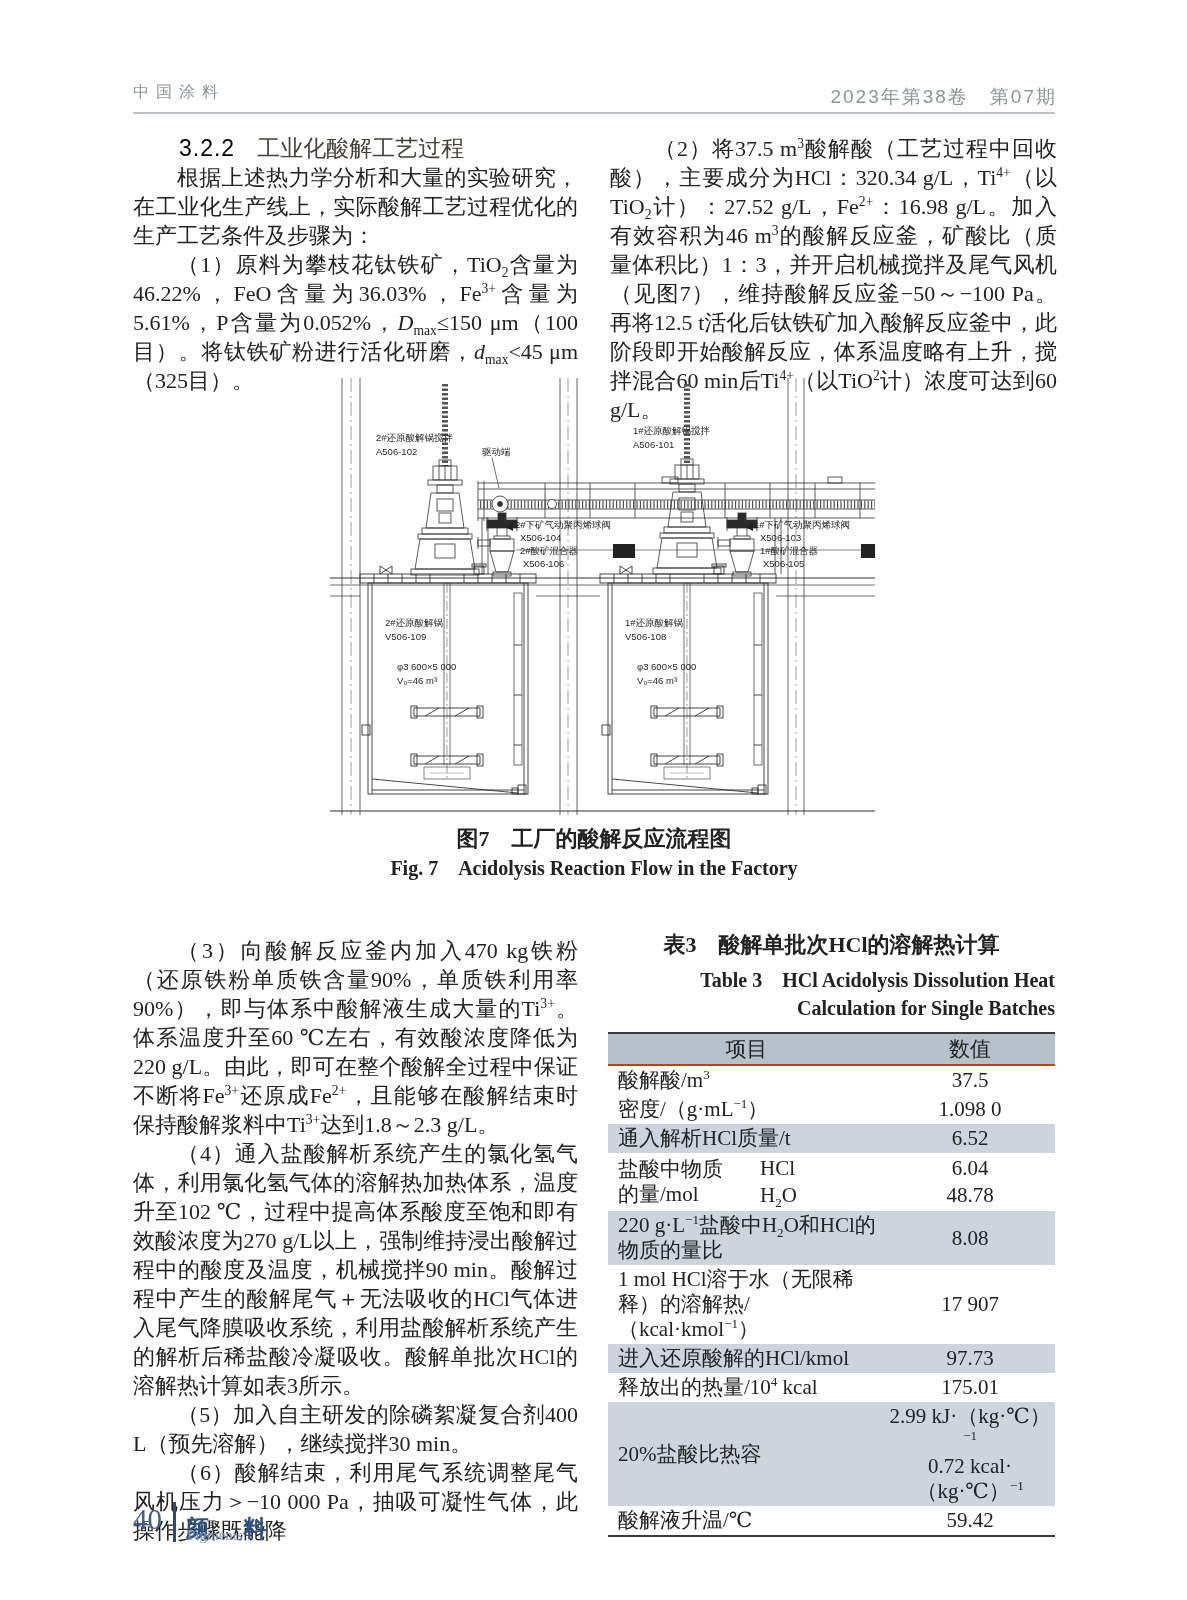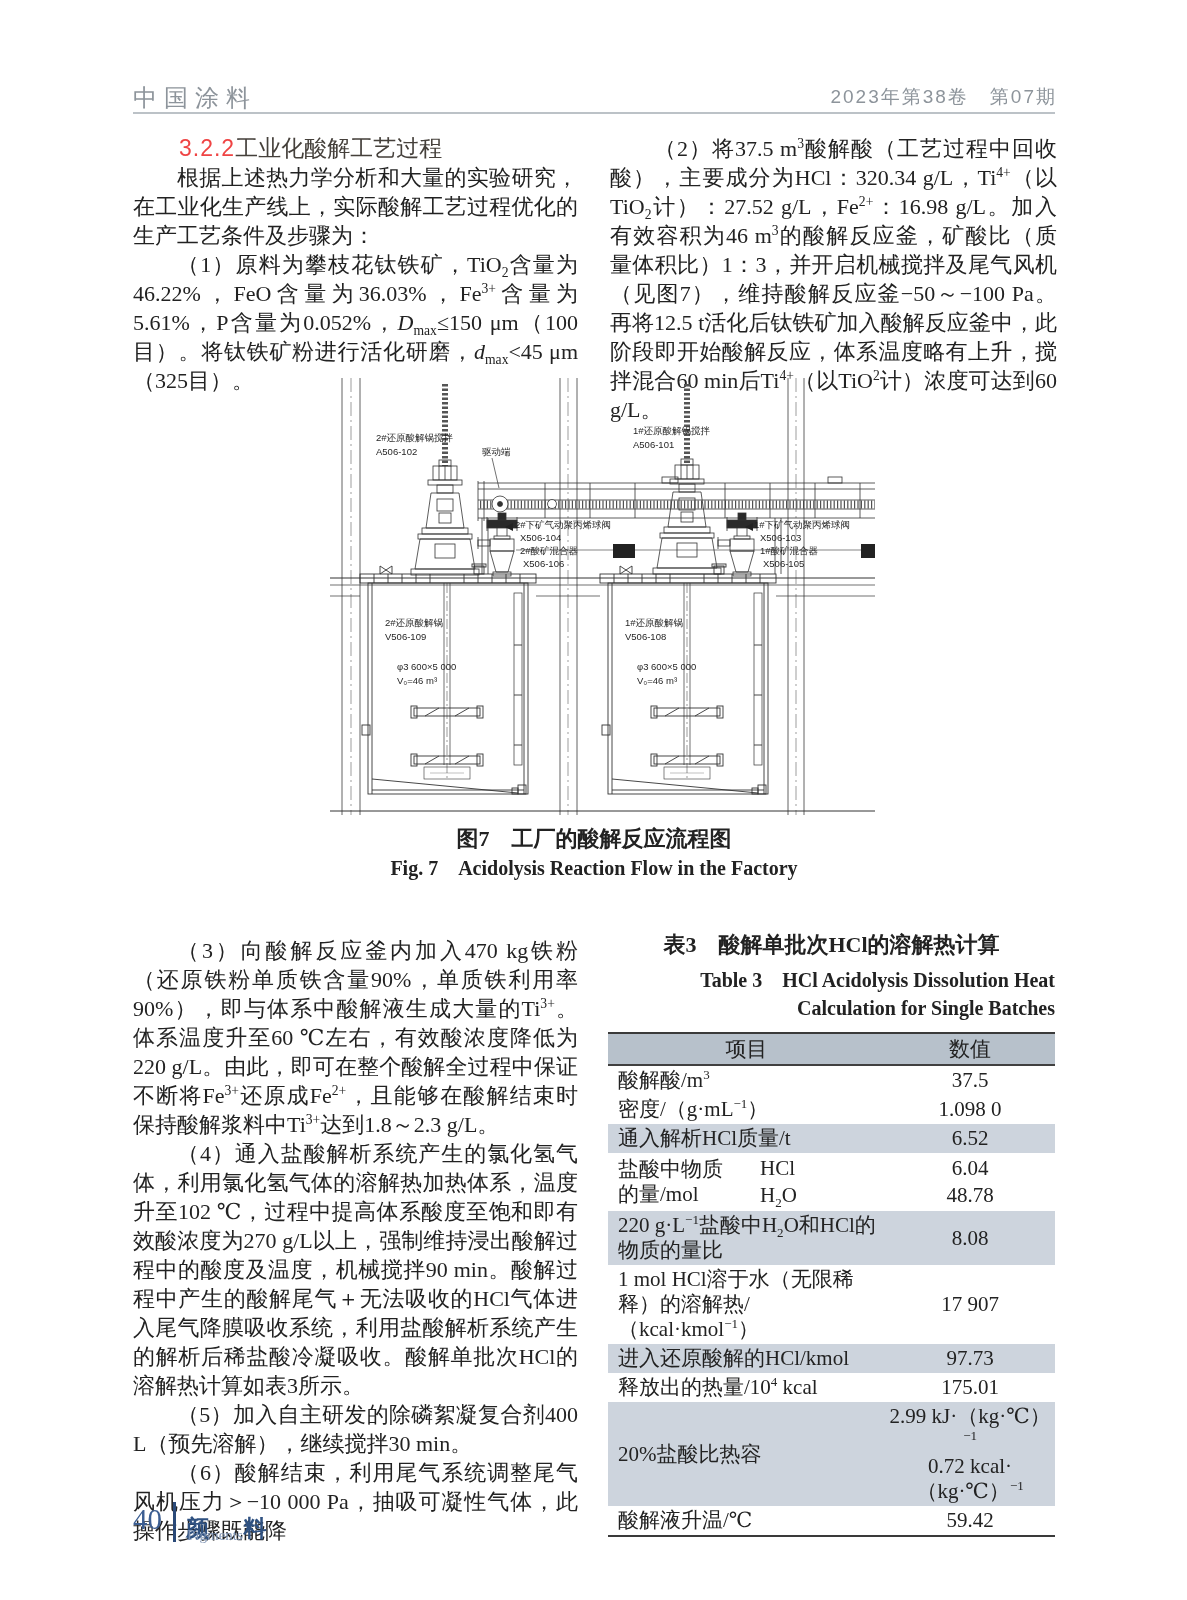--- a/index.html
+++ b/index.html
@@ -1,44 +1,44 @@
 <!DOCTYPE html>
 <html><head>
 <meta charset="utf-8">
 <style>
   html,body{margin:0;padding:0;background:#e8e8e8;}
   .page{position:relative;width:1187px;height:1600px;background:#ffffff;margin:0 auto;
         font-family:"Liberation Serif","DejaVu Serif",serif;color:#222;overflow:hidden;}
   
-  .hdr-journal{position:absolute;left:133px;top:82px;font-size:24px;color:#8d949b;
+  .hdr-journal{position:absolute;left:133px;top:82px;font-size:16px;color:#8d949b;
         letter-spacing:7px;font-family:Liberation Mono, monospace;}
   .hdr-issue{position:absolute;top:84px;right:130px;font-size:19px;color:#8d949b;
         letter-spacing:2px;font-family:"Liberation Sans","DejaVu Sans",sans-serif;}
   .hdr-rule{position:absolute;left:133px;top:112px;width:922px;height:2px;background:#bcc2c7;}
   
   .col{position:absolute;font-size:22px;line-height:29px;text-align:justify;}
   .col p{margin:0;text-indent:2em;}
   sup,sub{font-size:0.62em;line-height:0;}
   .sec-head{font-family:"Liberation Sans","DejaVu Sans",sans-serif;font-size:23px;
         color:#45403b;text-indent:0;margin:0 0 8px 0;font-weight:500;}
-  .sec-num{color:#ef4444;letter-spacing:1px;}
+  .sec-num{color:#000000;margin-right:22px;letter-spacing:1px;}
   
   .fig-cap-cn{position:absolute;left:133px;top:824px;width:922px;text-align:center;
         font-size:22px;font-weight:bold;}
   .fig-cap-en{position:absolute;left:133px;top:855px;width:922px;text-align:center;
         font-size:20px;font-weight:bold;}
   
   .fig-svg{position:absolute;left:330px;top:378px;width:545px;height:437px;}
   .fig-svg text{font-family:"Liberation Sans","DejaVu Sans",sans-serif;font-size:9.5px;fill:#1f1f1f;}
   
   .tbl-block{position:absolute;left:608px;top:930px;width:447px;}
   .tbl-title-cn{text-align:center;font-size:22px;font-weight:bold;margin:0 0 6px 0;}
   .tbl-title-en{text-align:right;font-size:20px;font-weight:bold;line-height:28px;margin:0 0 10px 0;}
   .t3{border-top:2px solid #3a3a3a;border-bottom:2px solid #3a3a3a;font-size:21px;}
-  .t3-head{display:flex;align-items:center;height:30px;background:#b7c1cb;border-bottom:2px solid #404040;}
+  .t3-head{display:flex;align-items:center;height:30px;background:#b7c1cb;border-bottom:2px solid #c2410c;}
   .t3-head .c1{flex:0 0 62%;text-align:center;}
   .t3-head .c2{flex:1;text-align:center;}
   .t3-row{display:flex;align-items:center;min-height:29px;}
   .t3-row.shaded{background:#cdd4dd;}
   .t3-item{flex:0 0 62%;padding:2px 4px 2px 10px;box-sizing:border-box;line-height:25px;text-align:left;}
   .t3-val{flex:1;text-align:center;line-height:25px;padding:2px 0;}
   .t3-row.split .t3-item{flex:0 0 30%;}
   .t3-species{flex:0 0 32%;text-align:left;padding-left:18px;box-sizing:border-box;line-height:27px;}
   .t3-row.split .t3-val div,.t3-species div{line-height:27px;}
   

